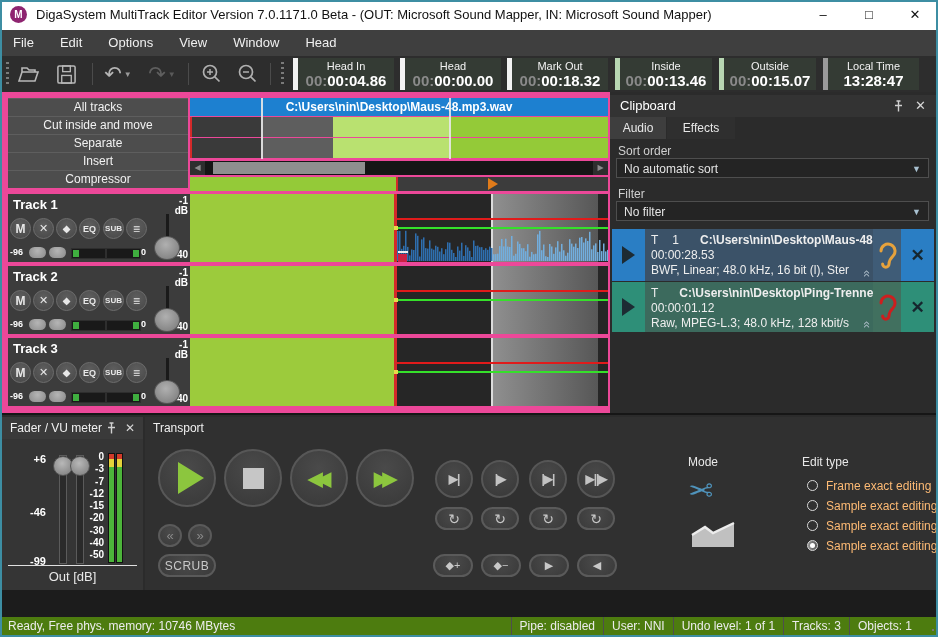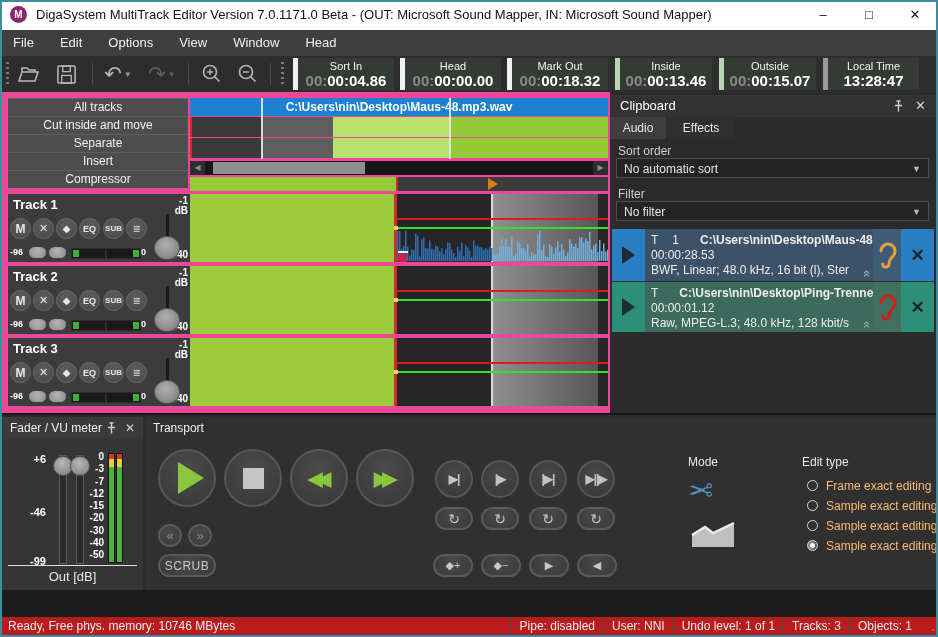--- a/index.html
+++ b/index.html
@@ -100,21 +100,21 @@
   .stopsq{width:21px;height:21px;background:#c6c6c6;}
   .greenar{color:#8cc63e;font-size:19px;letter-spacing:-6px;padding-right:5px;font-weight:bold;}
   .modelbl{position:absolute;color:#e8e8e8;font-size:12px;}
   .radio{position:absolute;width:11px;height:11px;border:1px solid #d8d8d8;border-radius:50%;box-sizing:border-box;}
   .radio.sel::after{content:"";display:block;width:5px;height:5px;border-radius:50%;background:#fff;margin:2px;}
   .rlabel{position:absolute;color:#fdba74;font-size:12px;white-space:nowrap;}
   
   .tabbar{position:absolute;left:0;top:590px;width:938px;height:27px;background:#333;border-top:2px solid #7ba438;box-sizing:border-box;}
   .btab{position:absolute;top:0;height:25px;background:#3d3d3d;color:#ececec;font-size:12px;text-align:center;line-height:25px;}
   .btab.active{background:#6d9530;color:#fff;}
-  .statusbar{position:absolute;left:0;top:617px;width:938px;height:18px;background:#b91c1c;color:#ececec;font-size:12px;}
+  .statusbar{position:absolute;left:0;top:617px;width:938px;height:18px;background:#4d7c0f;color:#ececec;font-size:12px;}
   .stitem{border-left:1px solid #4e4e4e;padding:0 8px;line-height:18px;}
   .sgrip{position:absolute;right:4px;bottom:4px;width:2px;height:2px;background:#777;box-shadow:4px 0 #777,8px 0 #777,8px -4px #777,8px -8px #777,4px -4px #777;}
   svg{display:block;}
 </style>
 </head>
 <body>
 
 <div class="window">
 
   <div class="titlebar">
@@ -172,21 +172,21 @@
           <line x1="13.8" y1="13.8" x2="18.5" y2="18.5" stroke="#b0b0b0" stroke-width="1.7"></line>
           <line x1="6" y1="9" x2="12" y2="9" stroke="#b0b0b0" stroke-width="1.5"></line>
         </svg>
     </div>
     <div class="tsep" style="left:270px;"></div>
     <div class="grip" style="left:281px;"></div>
 
     <div class="timebox" style="left:293px;width:101px;">
       <div class="tacc acc-w"></div>
         <div class="tcol">
-          <span class="tlabel">Sort In</span>
+          <span class="tlabel">Head In</span>
           <span class="tval"><span class="dim">00:</span><span>00:04.86</span></span>
         </div>
     </div>
     <div class="timebox" style="left:400px;width:101px;">
       <div class="tacc acc-w"></div>
         <div class="tcol">
           <span class="tlabel">Head</span>
           <span class="tval"><span class="dim">00:</span><span>00:00.00</span></span>
         </div>
     </div>

